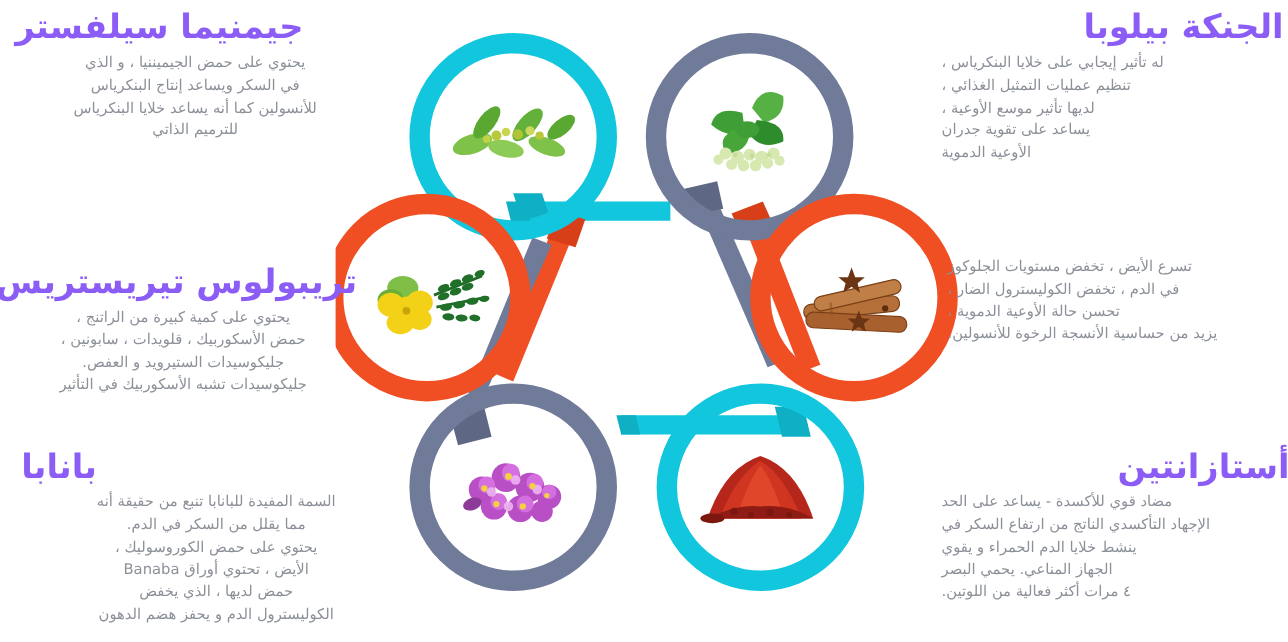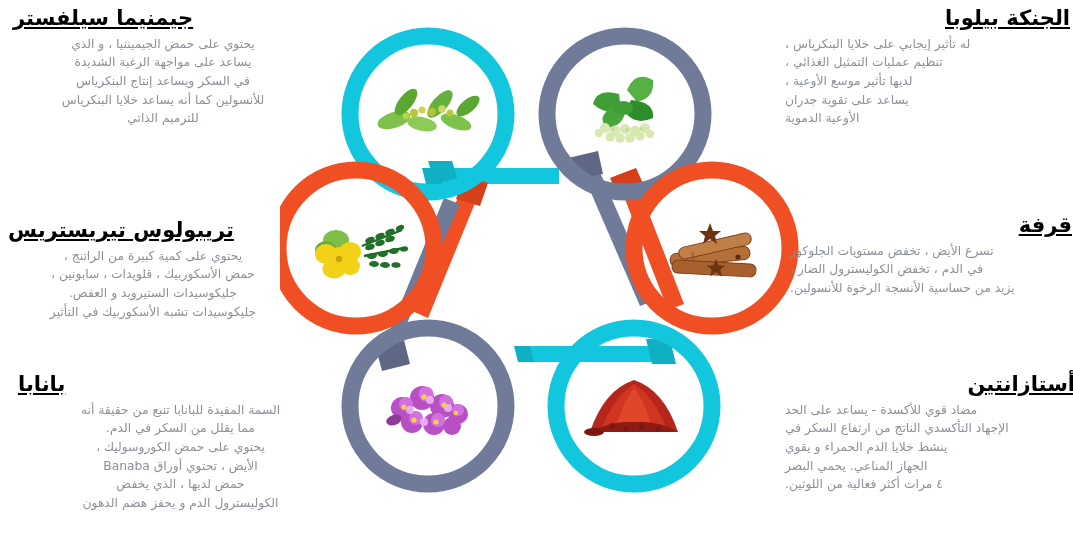--- a/index.html
+++ b/index.html
@@ -11,24 +11,23 @@
   }
   #canvas{position:absolute;inset:0;width:1073px;height:535px;}
 
   
   #diagram{position:absolute;left:280px;top:8px;width:520px;height:520px;}
   #diagram svg{display:block;width:520px;height:520px;}
 
   
   .block{position:absolute;}
   .block .ttl{
-    font-size:21px;font-weight:bold;color:#000000;
+    font-size:28px;font-weight:bold;color:#8b5cf6;
     line-height:1.22;margin:0 0 3px 0;white-space:nowrap;
     letter-spacing:0px;
-    text-decoration:underline;
   }
   .block .body{
     font-size:12.3px;color:#8c9099;line-height:1.52;margin:0;
     font-weight:normal;
   }
   .block .body span{display:block;white-space:nowrap;}
 
   .b-right{text-align:right;direction:rtl;}
   .b-left {text-align:left; direction:rtl;}
 
@@ -273,21 +272,20 @@
       <g>
         <use href="#art-astax" transform="translate(354,398)"></use>
       </g>
     </svg>
   </div>
 
   <div class="block b-left" id="blk-gymnema">
     <div class="ttl">جيمنيما سيلفستر</div>
     <div class="body">
       <span>يحتوي على حمض الجيميننيا ، و الذي</span>
-      <span>يساعد على مواجهة الرغبة الشديدة</span>
       <span>في السكر ويساعد إنتاج البنكرياس</span>
       <span>للأنسولين كما أنه يساعد خلايا البنكرياس</span>
       <span>للترميم الذاتي</span>
     </div>
   </div>
 
   <div class="block b-right" id="blk-ginkgo">
     <div class="ttl">الجنكة بيلوبا</div>
     <div class="body">
       <span>له تأثير إيجابي على خلايا البنكرياس ،</span>
@@ -302,24 +300,24 @@
     <div class="ttl">تريبولوس تيريستريس</div>
     <div class="body">
       <span>يحتوي على كمية كبيرة من الراتنج ،</span>
       <span>حمض الأسكوربيك ، قلويدات ، سابونين ،</span>
       <span>جليكوسيدات الستيرويد و العفص.</span>
       <span>جليكوسيدات تشبه الأسكوربيك في التأثير</span>
     </div>
   </div>
 
   <div class="block b-right" id="blk-cinnamon">
-    <div class="ttl">قرفة</div>
     <div class="body">
       <span>تسرع الأيض ، تخفض مستويات الجلوكوز</span>
       <span>في الدم ، تخفض الكوليسترول الضار ،</span>
+      <span>تحسن حالة الأوعية الدموية ،</span>
       <span>يزيد من حساسية الأنسجة الرخوة للأنسولين.</span>
     </div>
   </div>
 
   <div class="block b-left" id="blk-banaba">
     <div class="ttl">بانابا</div>
     <div class="body">
       <span>السمة المفيدة للبانابا تنبع من حقيقة أنه</span>
       <span>مما يقلل من السكر في الدم.</span>
       <span>يحتوي على حمض الكوروسوليك ،</span>

